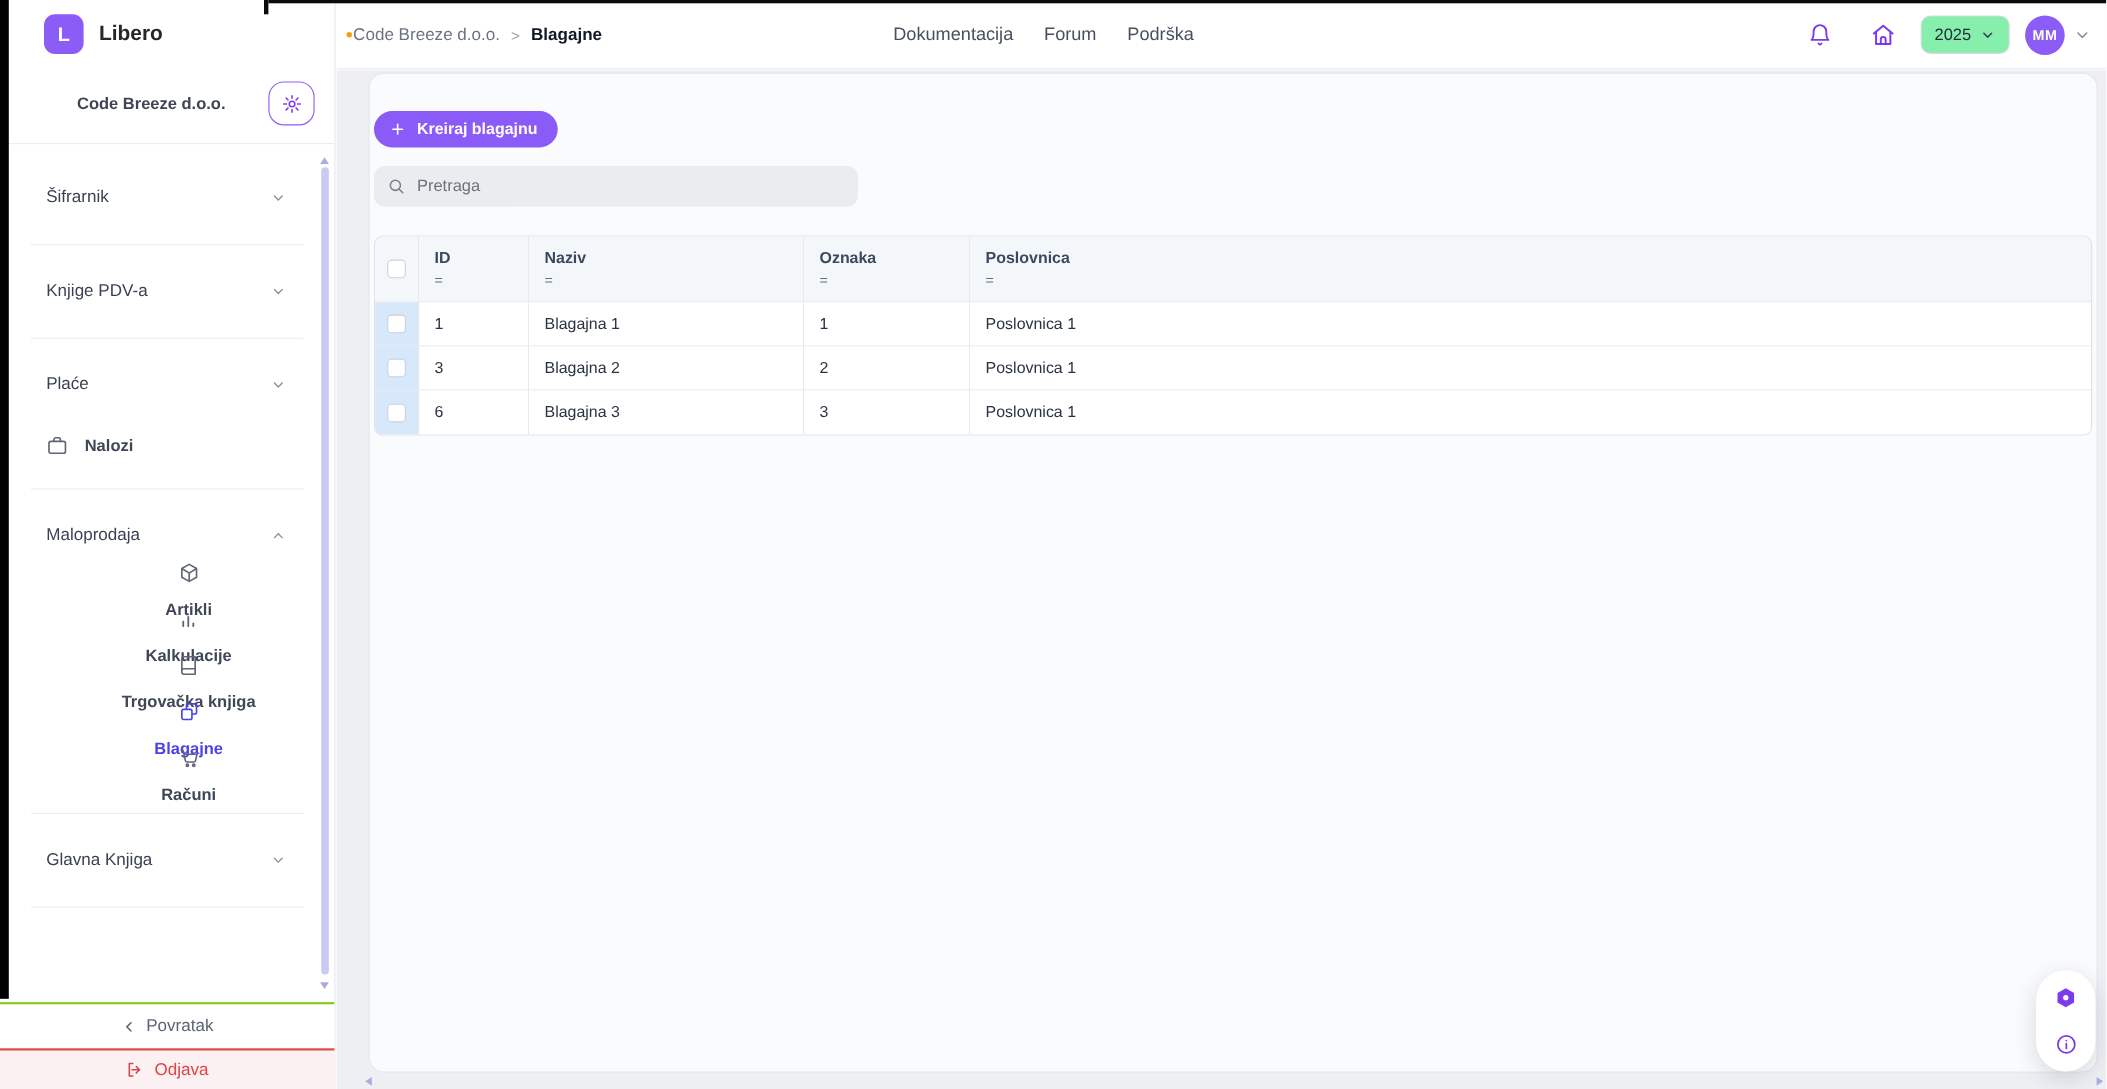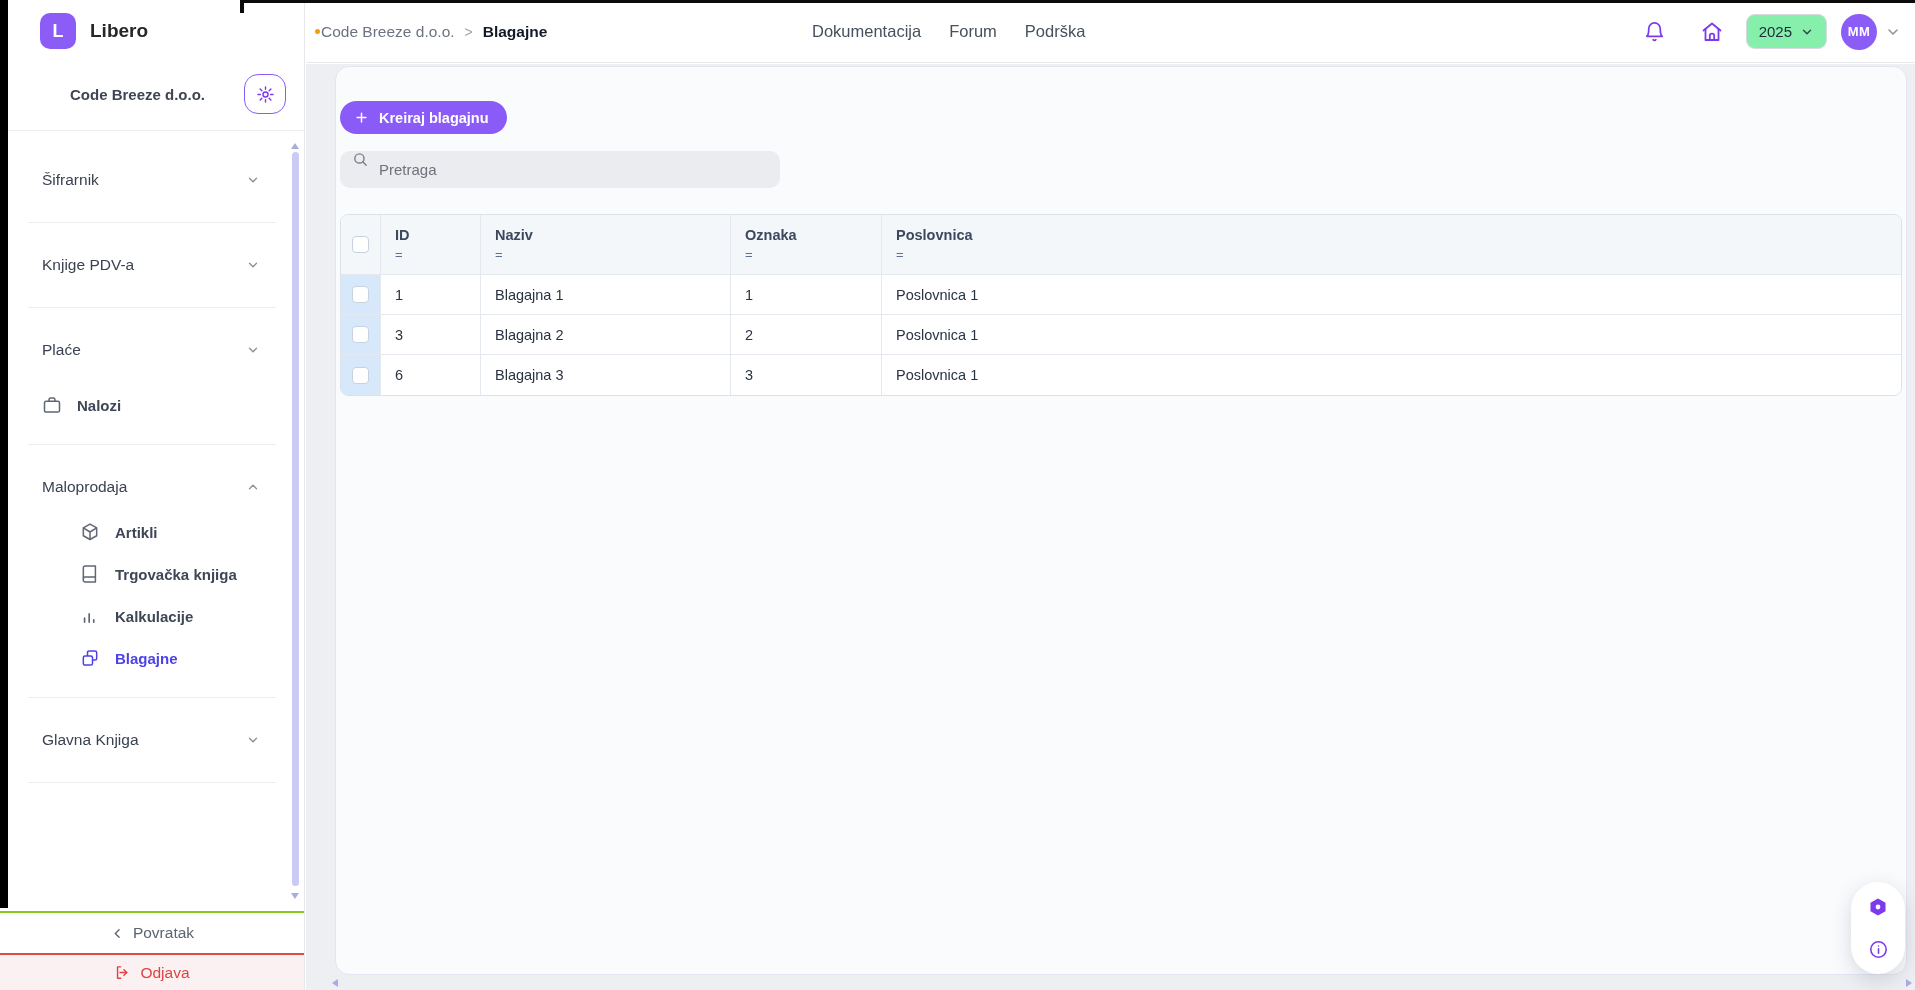--- a/index.html
+++ b/index.html
@@ -18,21 +18,21 @@
   .brand-name { margin-left:14px; font-size:19px; font-weight:bold; color:#27272a; }
   .company-row { display:flex; align-items:center; justify-content:space-between; padding:12px 18px 16px 70px; border-bottom:1px solid #ededf1; }
   .company-name { font-size:15px; font-weight:600; color:#3f4552; }
   .gear-btn { width:42px; height:40px; border:1.5px solid #8b5cf6; background:#fff; border-radius:14px; color:#7c3aed; display:flex; align-items:center; justify-content:center; cursor:pointer; }
 
   .menu { position:absolute; top:136px; bottom:79px; left:0; right:0; overflow:hidden; padding-top:20px; }
   .m-group { height:48px; display:flex; align-items:center; justify-content:space-between; padding:0 44px 0 42px; color:#3a4252; font-size:15.5px; font-weight:500; cursor:pointer; }
   .m-group .chev { color:#8a909c; }
   .m-item, .m-sub { height:42px; display:flex; align-items:center; gap:15px; color:#3f4757; font-size:15px; font-weight:600; cursor:pointer; }
   .m-item { padding-left:42px; }
-  .m-sub  { padding-left:80px; }
+  .m-sub  { padding-left:39px;flex-direction:column; }
   .m-item svg, .m-sub svg { color:#5f6674; flex:0 0 auto; }
   .m-sub.active, .m-sub.active svg { color:#4c42e8; }
   .m-div { border-top:1px solid #ededf0; margin:18px 28px; }
   .sb-thumb { position:absolute; right:5px; top:152px; width:7px; height:734px; background:#c9cbf5; border-radius:4px; z-index:11; }
   .sb-arrow-up   { position:absolute; right:5px; top:143px; width:0; height:0; border-left:4px solid transparent; border-right:4px solid transparent; border-bottom:6px solid #a9ace0; z-index:11;}
   .sb-arrow-down { position:absolute; right:5px; top:893px; width:0; height:0; border-left:4px solid transparent; border-right:4px solid transparent; border-top:6px solid #a9ace0; z-index:11;}
 
   .back-row { position:absolute; bottom:37px; left:0; right:0; height:42px; border-top:2px solid #84cc16; background:#fff; display:flex; align-items:center; justify-content:center; gap:8px; color:#5b6472; font-size:15.5px; cursor:pointer; }
   .logout-row { position:absolute; bottom:0; left:0; right:0; height:37px; border-top:2px solid #dd4b4b; background:#fcf1f2; display:flex; align-items:center; justify-content:center; gap:9px; color:#e04343; font-size:15.5px; cursor:pointer; }
 
@@ -51,21 +51,21 @@
   .home-btn { margin-right:22px; }
   .year-select { display:flex; align-items:center; gap:8px; border:1px solid #d8dadf; border-radius:9px; height:35px; padding:0 12px; font-size:15px; color:#1f2937; background:#86efac; cursor:pointer; margin-right:14px; }
   .year-select svg { color:#374151; }
   .avatar { width:36px; height:36px; border-radius:50%; background:#8b5cf6; color:#fff; font-size:13px; font-weight:bold; display:flex; align-items:center; justify-content:center; cursor:pointer; margin-right:8px; letter-spacing:.5px; }
   .user-chev { color:#8a909c; cursor:pointer; display:flex; align-items:center; }
 
   
   .content { position:absolute; left:306px; top:64px; right:0; bottom:0; background:#edeff3; }
   .panel { position:absolute; left:29px; top:2px; right:8px; bottom:15px; background:#fafbfd; border:1px solid #e3e6f1; border-radius:14px; }
   .create-btn { position:absolute; left:4px; top:34px; height:33px; display:flex; align-items:center; gap:10px; padding:0 18px 0 14px; background:#8a5bf6; color:#fff; border:none; border-radius:17px; font-size:14.5px; font-weight:600; font-family:"Liberation Sans", sans-serif; cursor:pointer; }
-  .search-wrap { position:absolute; left:4px; top:84px; width:440px; height:37px; background:#ebecef; border-radius:10px; display:flex; padding:0 12px; gap:10px; }
+  .search-wrap { position:absolute; left:4px; top:84px; width:440px; height:37px; background:#ebecef; border-radius:10px; display:flex; align-items:center; padding:0 12px; gap:10px; }
   .search-wrap svg { color:#7a7f8a; flex:0 0 auto; }
   .search-wrap input { flex:1; border:none; background:transparent; outline:none; font-size:15px; color:#30343c; font-family:"Liberation Sans", sans-serif; }
   .search-wrap input::placeholder { color:#6f727b; }
 
   .table { position:absolute; left:4px; right:4px; top:147px; border:1px solid #dce1ea; border-radius:8px; overflow:hidden; display:grid; grid-template-columns:40px 100px 250px 151px 1fr; grid-auto-rows:auto; background:#fff; }
   .tcell { border-right:1px solid #e4e8ef; border-bottom:1px solid #e4e8ef; display:flex; }
   .tcell.last-col { border-right:none; }
   .tcell.last-row { border-bottom:none; }
   .th { height:60px; background:#f4f7fa; flex-direction:column; justify-content:center; padding-left:14px; }
   .th .t-label { font-size:14.5px; font-weight:600; color:#3b485e; }
@@ -163,47 +163,57 @@
             <svg width="20" height="20" viewBox="0 0 24 24" fill="none" stroke="currentColor" stroke-width="1.8" stroke-linejoin="round">
               <path d="M12 2.5l8 4.5v9.5l-8 4.5-8-4.5V7z"></path>
               <path d="M12 12L20 7M12 12L4 7M12 12v8.5"></path>
             </svg>
           </span>
         <span>Artikli</span>
       </div>
 
       <div class="m-sub">
         <span>
+            <svg width="20" height="20" viewBox="0 0 24 24" fill="none" stroke="currentColor" stroke-width="2" stroke-linecap="round">
+              <path d="M5.5 19.5v-5M11 19.5V9.5M16.5 19.5v-3"></path>
+            </svg>
+          </span>
+        <span>Kalkulacije</span>
+      </div>
+
+      <div class="m-sub">
+        <span>
             <svg width="20" height="20" viewBox="0 0 24 24" fill="none" stroke="currentColor" stroke-width="1.8" stroke-linejoin="round">
               <path d="M6 2.5h12.5v19H6a2 2 0 0 1-2-2v-15a2 2 0 0 1 2-2z"></path>
               <path d="M4 17.5a2 2 0 0 1 2-2h12.5"></path>
             </svg>
           </span>
         <span>Trgovačka knjiga</span>
       </div>
 
-      <div class="m-sub">
-        <span>
-            <svg width="20" height="20" viewBox="0 0 24 24" fill="none" stroke="currentColor" stroke-width="2" stroke-linecap="round">
-              <path d="M5.5 19.5v-5M11 19.5V9.5M16.5 19.5v-3"></path>
-            </svg>
-          </span>
-        <span>Kalkulacije</span>
-      </div>
-
       <div class="m-sub active">
         <span>
             <svg width="20" height="20" viewBox="0 0 24 24" fill="none" stroke="currentColor" stroke-width="1.8" stroke-linejoin="round">
               <rect x="9" y="3.5" width="11" height="11" rx="2"></rect>
               <rect x="4" y="9.5" width="11" height="11" rx="2" fill="#ffffff"></rect>
             </svg>
           </span>
         <span>Blagajne</span>
       </div>
 
+      <div class="m-sub">
+        <span>
+            <svg width="20" height="20" viewBox="0 0 24 24" fill="none" stroke="currentColor" stroke-width="1.8" stroke-linecap="round" stroke-linejoin="round">
+              <path d="M3.5 4h2l2.4 11.2a1.7 1.7 0 0 0 1.7 1.3h7.6a1.7 1.7 0 0 0 1.7-1.3L20.5 8H6.3"></path>
+              <circle cx="10" cy="20" r="1.2"></circle>
+              <circle cx="17" cy="20" r="1.2"></circle>
+            </svg>
+          </span>
+        <span>Računi</span>
+      </div>
       <div class="m-div"></div>
 
       <div class="m-group">
         <span>Glavna Knjiga</span>
         <span class="chev">
             <svg width="14" height="14" viewBox="0 0 24 24" fill="none" stroke="currentColor" stroke-width="2.2" stroke-linecap="round">
               <path d="M6 9l6 6 6-6"></path>
             </svg>
           </span>
       </div>

